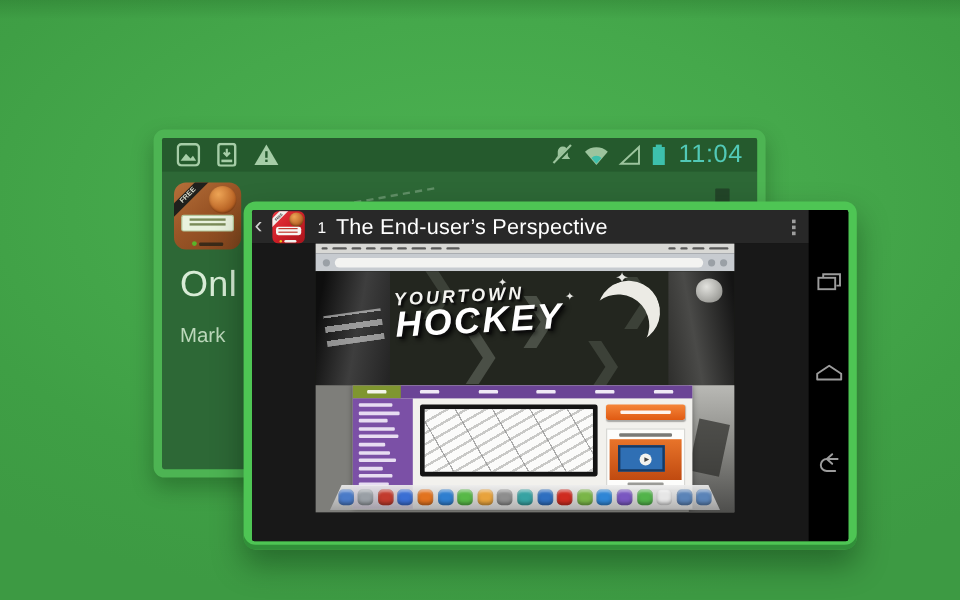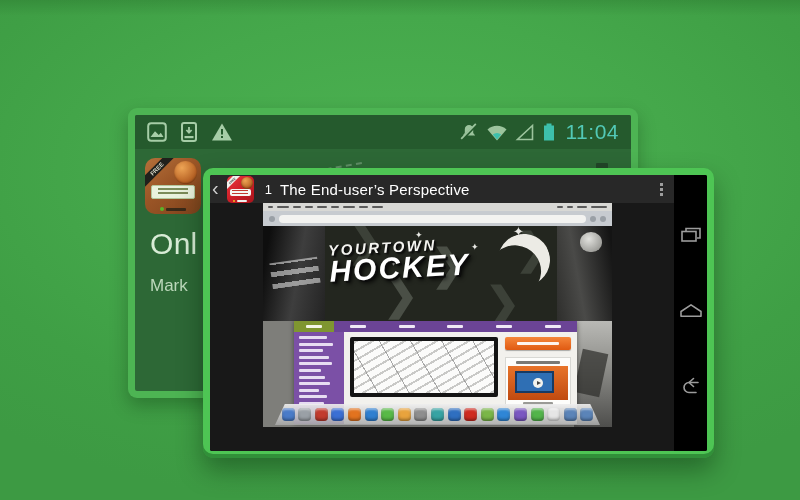--- a/index.html
+++ b/index.html
@@ -10,21 +10,21 @@
   .stage::before { content:''; position:absolute; left:0; top:0; right:0; height:16px;
     background:linear-gradient(rgba(0,40,0,.14), rgba(0,40,0,0)); pointer-events:none; }
   .page-title { position:absolute; top:40px; left:0; width:100%; text-align:center;
     font-size:29px; font-weight:300; letter-spacing:.6px; color:#f3f8f3; }
 
   
   .phone-back { position:absolute; left:128px; top:108px; width:510px; height:290px;
     background:#4db453; border-radius:9px; padding:7px;
     box-shadow:0 8px 18px rgba(0,25,5,.28); z-index:1; }
   .bp-screen { width:100%; height:100%; background:#2d6836; border-radius:2px; position:relative; overflow:hidden; }
-  .bp-statusbar { height:34px; background:#255a2d; display:flex; align-items:center; padding:0 12px; gap:13px; }
+  .bp-statusbar { height:28px; background:#255a2d; display:flex; align-items:center; padding:0 12px; gap:13px; }
   .bp-statusbar .spacer { flex:1; }
   .bp-statusbar svg { display:block; }
   .bp-right { display:flex; align-items:center; gap:7px; }
   .bp-time { font-size:21px; color:#52c9b7; margin-left:3px; letter-spacing:.5px; }
   .bp-content { position:relative; padding:9px 0 0 10px; }
   .bp-dash { position:absolute; left:78px; top:26px; width:150px; border-top:2px dashed rgba(215,235,215,.3);
     transform:rotate(-10deg); }
   .bp-faint-menu { position:absolute; left:461px; top:14px; width:12px; height:18px; background:#1f3a24; opacity:.75; border-radius:1px; }
   .bp-appname { font-size:30px; font-weight:300; color:#d8ecd6; margin:13px 0 0 5px; letter-spacing:.3px; }
   .bp-appsub { font-size:17px; font-weight:300; color:#bcd8bb; margin:15px 0 0 5px; }
@@ -63,21 +63,21 @@
 
   
   .phone-front { position:absolute; left:203px; top:168px; width:511px; height:290px;
     background:#4ec554; border-radius:10px; padding:7px;
     box-shadow:0 12px 26px rgba(0,25,5,.38), inset 0 -4px 0 rgba(15,80,25,.45); z-index:2; }
   .fp-screen { width:100%; height:100%; background:#000; border-radius:2px; display:flex; overflow:hidden; }
   .fp-main { flex:1; min-width:0; display:flex; flex-direction:column; }
   .fp-actionbar { height:28px; background:#282828; display:flex; align-items:center; gap:8px; padding:0 9px 0 2px; }
   .fp-back-caret { color:#cfcfcf; font-size:20px; line-height:1; margin-top:-3px; }
   .fp-num { color:#fff; font-size:13px; margin-left:3px; }
-  .fp-title { color:#fff; font-size:15px; white-space:nowrap; overflow:hidden; letter-spacing:.2px; }
+  .fp-title { color:#fff; font-size:18px; white-space:nowrap; overflow:hidden; letter-spacing:.2px; }
   .fp-spacer { flex:1; }
   .fp-overflow { display:flex; flex-direction:column; gap:2px; padding:4px 2px; }
   .fp-overflow i { width:3px; height:3px; background:#9e9e9e; }
   .fp-player { flex:1; background:#181818; position:relative; }
 
   
   .thumb { position:absolute; left:53px; top:0; width:349px; height:224px; background:#0a0a0a;
     display:flex; flex-direction:column; }
   .mac-menubar { height:8px; background:#d8d8d5; display:flex; align-items:center; gap:4px; padding:0 5px; flex:none; }
   .mac-menubar i { height:2px; background:#5a5a5a; border-radius:1px; }

